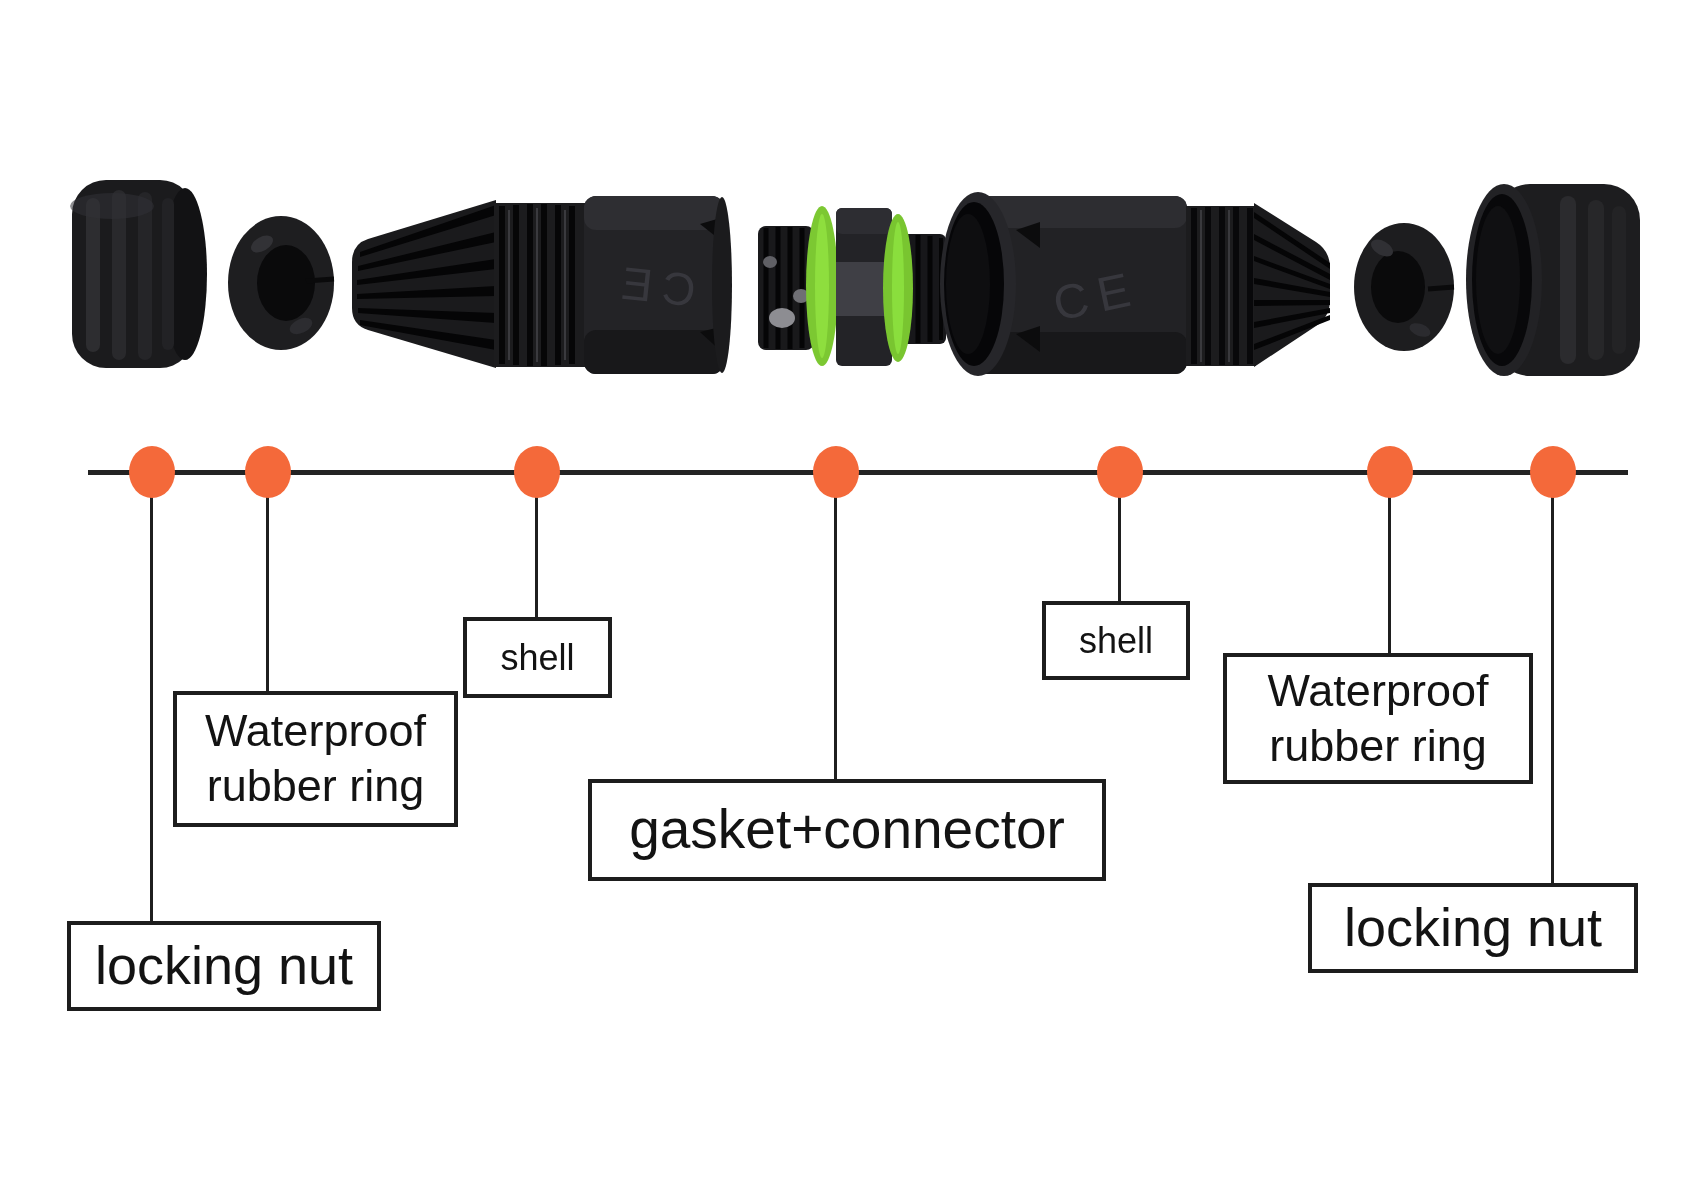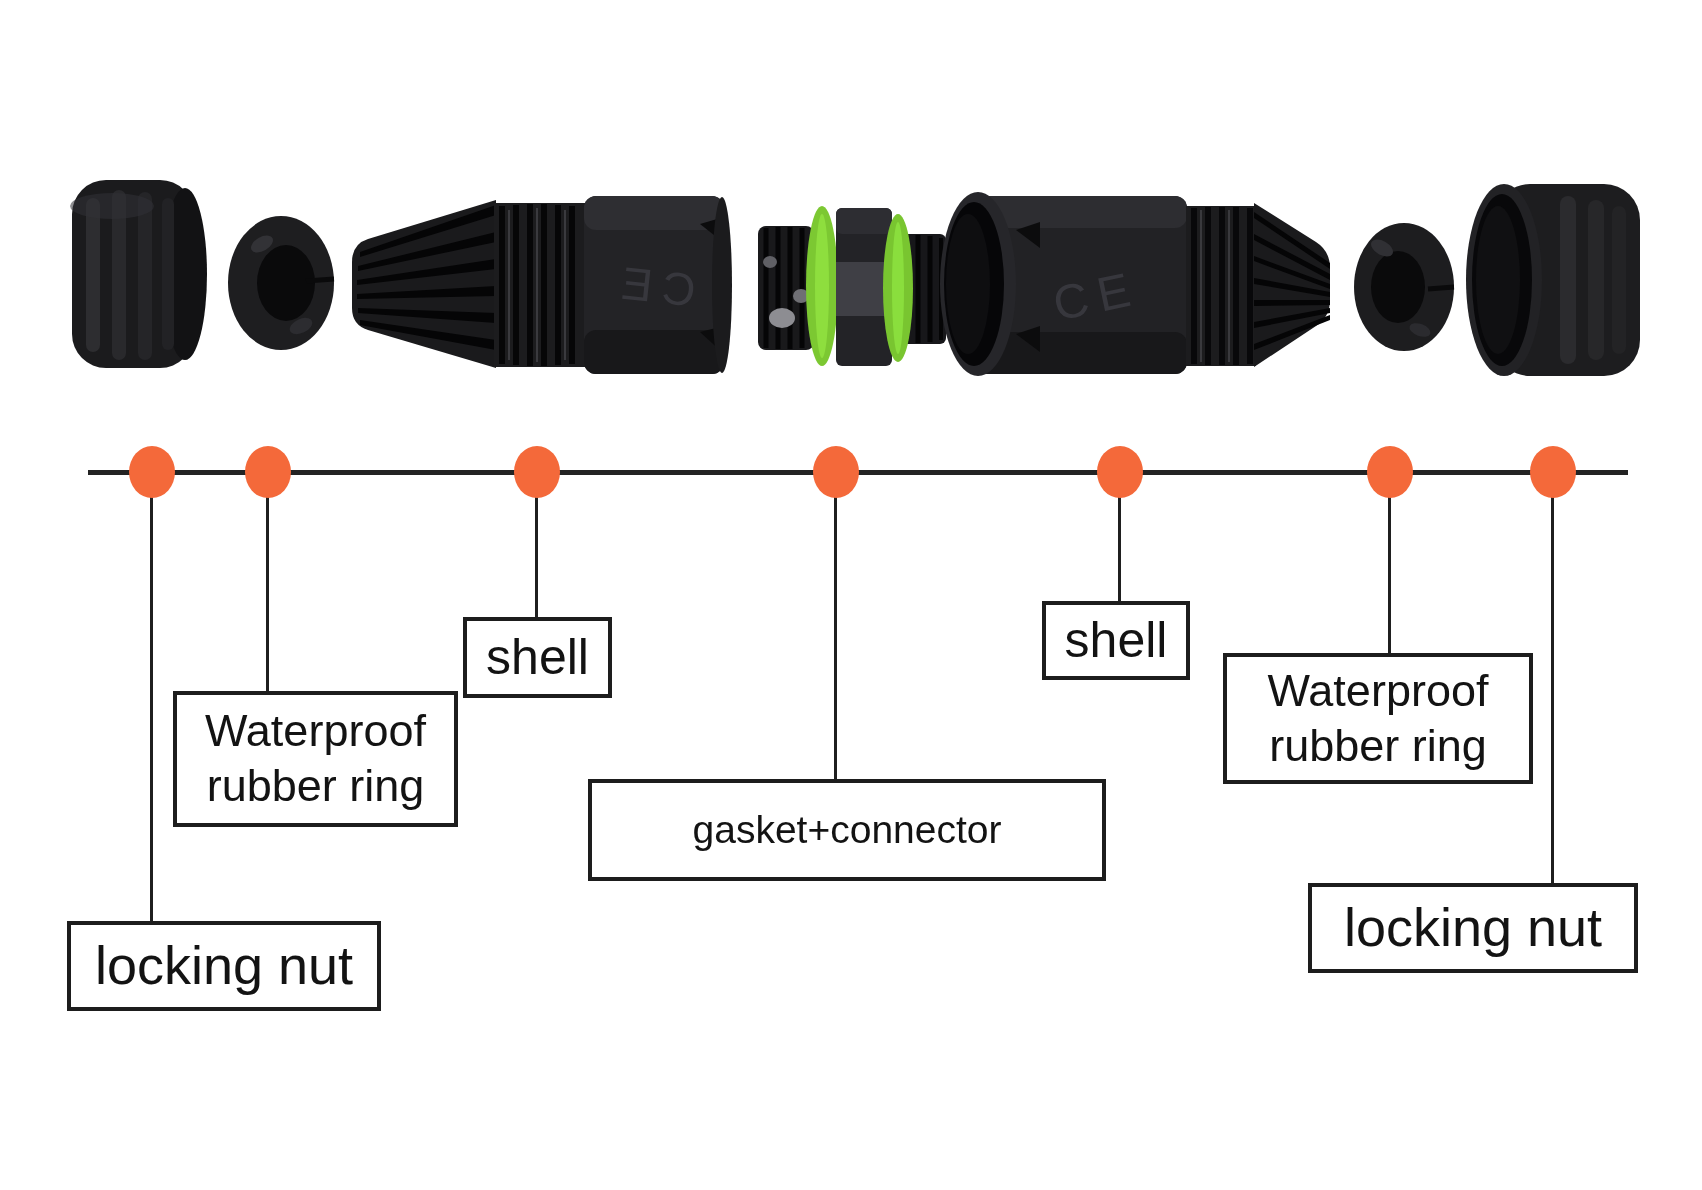--- a/index.html
+++ b/index.html
@@ -46,23 +46,23 @@
     border: 4px solid #1d1d1d;
     display: flex;
     flex-direction: column;
     align-items: center;
     justify-content: center;
     text-align: center;
     color: #131313;
   }
   .box .lbl { display: block; line-height: 1.22; white-space: nowrap; }
   .f-big   { font-size: 54px; }
-  .f-mid   { font-size: 50px; }
+  .f-mid   { font-size: 36px; }
   .f-two   { font-size: 45px; }
-  .f-gask  { font-size: 39px; }
+  .f-gask  { font-size: 55px; }
 </style>
 </head>
 <body>
 
 <div class="stage">
 
   <svg class="photo-svg" viewBox="0 0 1702 440" aria-hidden="true">
 
     <g>
       <rect x="72" y="180" width="122" height="188" rx="34" fill="#1b1b1d"></rect>

